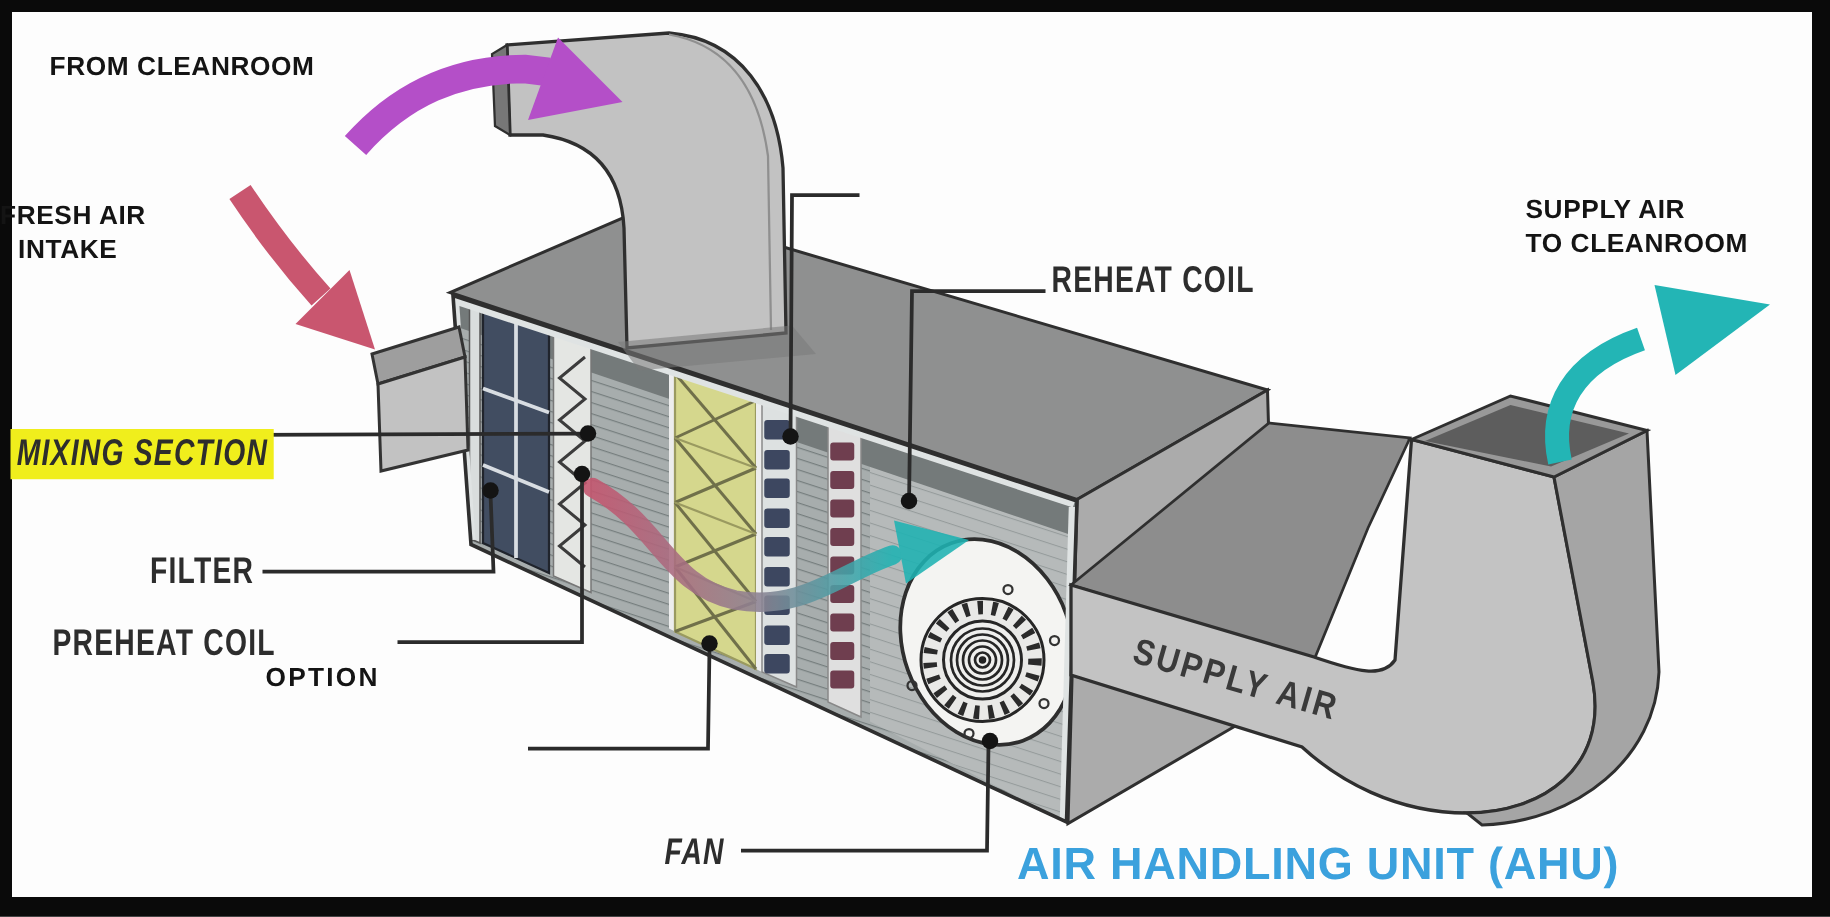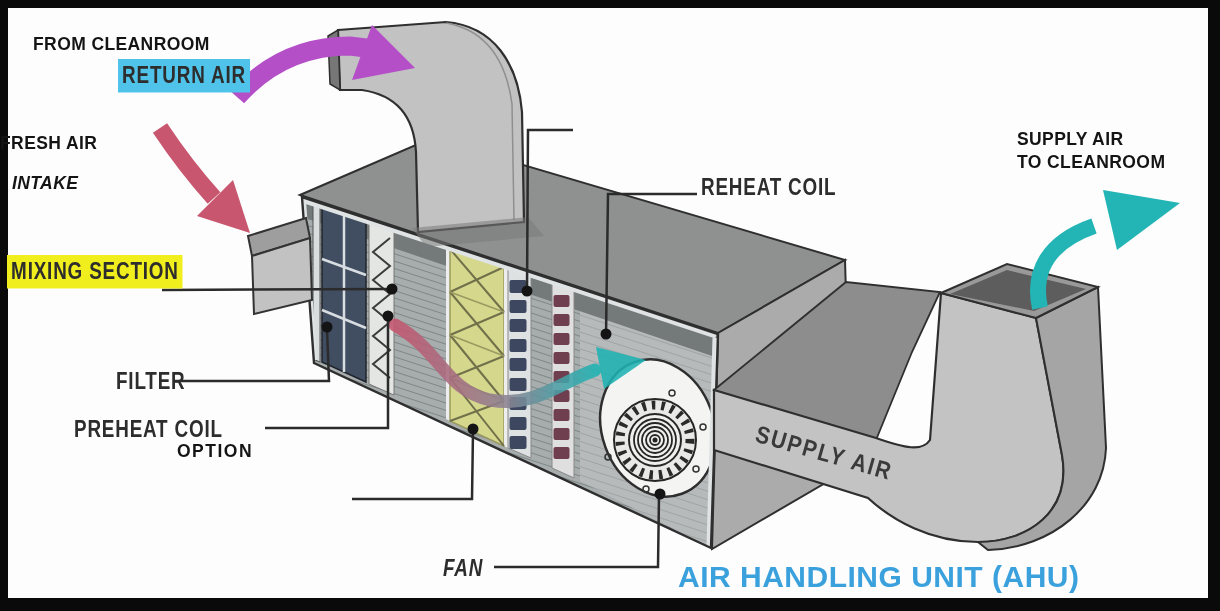--- a/index.html
+++ b/index.html
@@ -202,36 +202,33 @@
         <circle cx="327" cy="327" r="5.5"></circle>
     <circle cx="388" cy="316" r="5.5"></circle>
         <circle cx="473" cy="429" r="5.5"></circle>
     <circle cx="660" cy="494" r="5.5"></circle>
         <circle cx="527" cy="291" r="5.5"></circle>
     <circle cx="606" cy="334" r="5.5"></circle>
   </g>
 </svg>
 
 <div class="lbl head" style="left:33px;top:34px;">FROM CLEANROOM</div>
-<div class="lbl" style="left:118px;top:59px;">
-  <span class="hand tag" style="background:#4fc3ea;">RETURN AIR</span>
-</div>
 
 <div class="lbl head" style="left:0;top:133px;">FRESH AIR</div>
-<div class="lbl head" style="left:12px;top:173px;font-style:italic;">INTAKE</div>
-
-<div class="lbl" style="left:7px;top:255px;">
+<div class="lbl head" style="left:12px;top:156px;">INTAKE</div>
+
+<div class="lbl" style="left:7px;top:286px;font-style:italic;">
   <span class="hand tag" style="background:#f0ee1c;">MIXING SECTION</span>
 </div>
 
-<div class="lbl" style="left:116px;top:366px;">
+<div class="lbl" style="left:100px;top:366px;">
   <span class="hand">FILTER</span>
 </div>
 
-<div class="lbl" style="left:35px;top:414px;margin-left:39px;">
+<div class="lbl" style="left:35px;top:414px;">
   <span class="hand">PREHEAT COIL</span>
 </div>
 <div class="lbl head" style="left:177px;top:417px;letter-spacing:1.5px;margin-top:24px;">OPTION</div>
 
 
 <div class="lbl" style="left:443px;top:553px;font-style:italic;">
   <span class="hand">FAN</span>
 </div>
 
 

